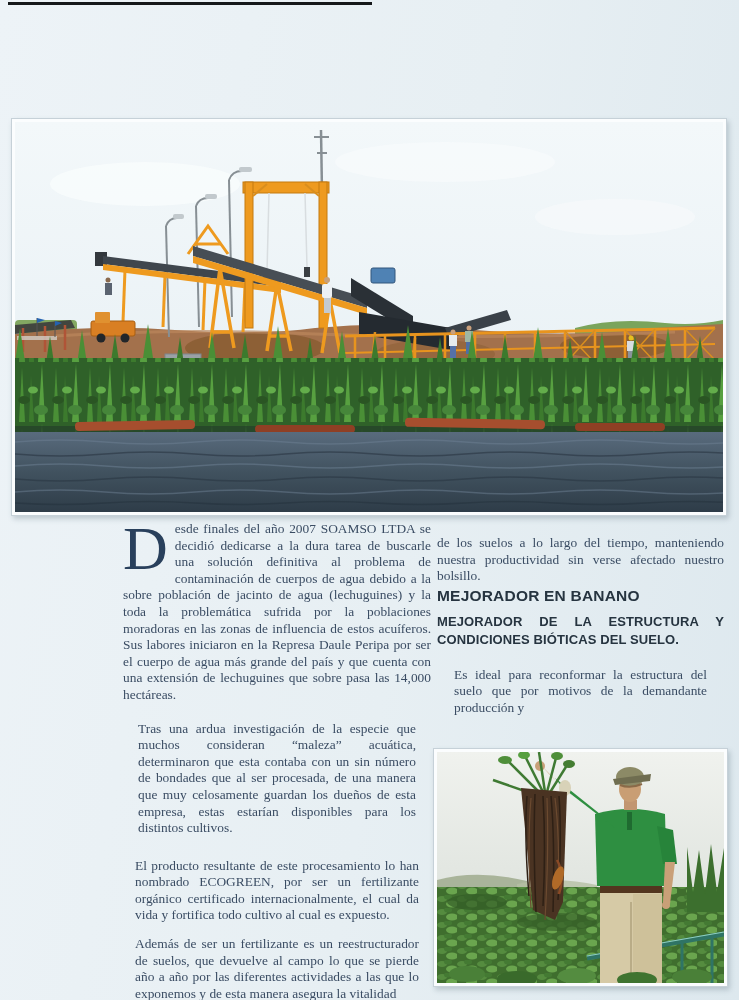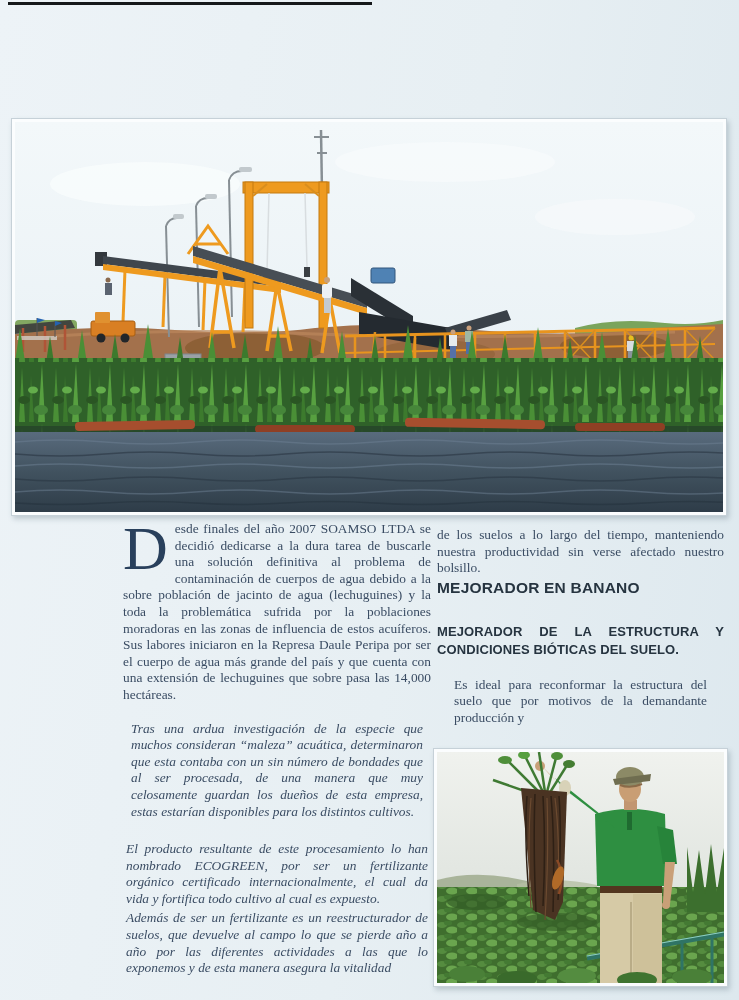--- a/index.html
+++ b/index.html
@@ -21,30 +21,30 @@
   .photo-frame svg{display:block;}
   #main-photo{left:11px;top:118px;}
   #inset-photo{left:433px;top:748px;}
   .col{
     position:absolute;font-size:13.4px;line-height:16.6px;color:#3a4c63;
     text-align:justify;
   }
   #col-left{left:123px;top:521px;width:308px;}
   #col-right{left:437px;top:519px;width:287px;}
   .col p{margin:0 0 17px;}
-  .col p.tight{margin:3px;font-style:italic;}
-  #col-left p.p2{margin:0 8px 21px;font-style:italic;}
+  .col p.tight{margin:12px;}
+  #col-left p.p2{margin:0 15px 21px;}
   .dropcap{
     float:left;font-size:62px;line-height:48px;padding:3px 7px 0 0;
     color:#29405c;font-weight:normal;
   }
   h2.sub{font-family:"Liberation Sans",sans-serif;color:#263440;margin:0;font-weight:bold;}
   h2.banano{font-size:15.5px;line-height:19px;letter-spacing:.2px;margin:1px 0 3px;}
-  h2.mejorador{font-size:13px;line-height:18.5px;letter-spacing:.1px;margin:26px 0 4px;}
-  p.pcont{margin:8px 0 1px;}
+  h2.mejorador{font-size:13px;line-height:18.5px;letter-spacing:.1px;margin:8px 0 4px;}
+  p.pcont{margin:16px 0 1px;}
   p.pbanano{margin:0;}
   p.pmejo{margin:17px;}
 </style>
 </head>
 <body>
 
 <div class="page">
 
   <div class="top-rule"></div>
 

